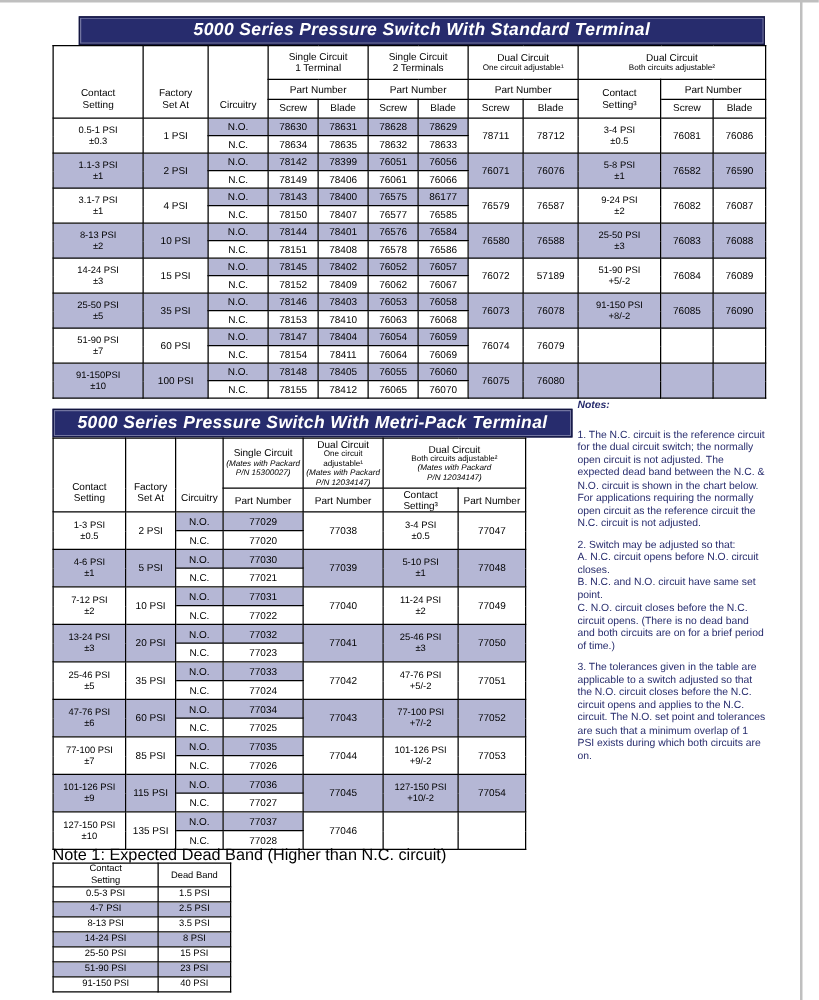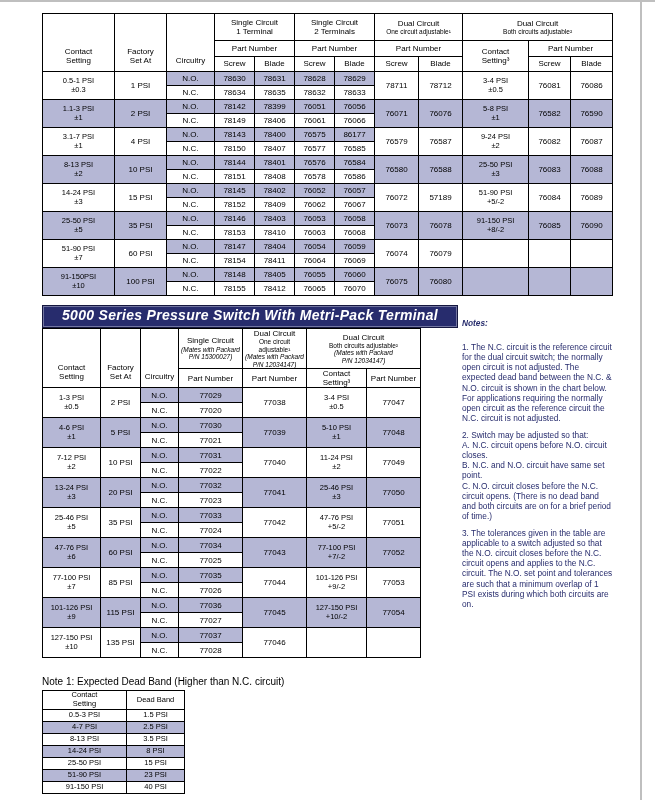--- a/index.html
+++ b/index.html
@@ -33,44 +33,45 @@
   .grp .mates{font-size:6.5px;font-style:italic;white-space:pre-line;}
   .pn{height:15px;}
   .sb th{height:14px;text-align:center;}
   .vb{vertical-align:bottom;padding-bottom:6px;}
 
   .sec1{position:absolute;left:42px;top:13px;width:570px;}
   .t1-title{margin-left:21px;}
   #t1{width:570px;}
   #t1 td{height:13px;}
 
-  .sec2{position:absolute;left:42px;top:305px;width:570px;}
+  .sec2{position:absolute;left:42px;top:327px;width:570px;}
   .t2-title{width:414px;}
   #t2{width:378px;}
   #t2 td{height:14px;}
   .grp2{height:36px;}
   .pn2{height:18px;}
 
   .notes{position:absolute;left:462px;top:318px;width:152px;color:#272c6d;font-size:8.3px;line-height:1.22;text-align:left;}
   .notes .heading{font-weight:bold;font-style:italic;margin-bottom:14px;}
   .notes .item{white-space:pre-line;margin-bottom:7px;}
 
-  .caption{position:absolute;left:42px;top:676px;font-size:10px;color:#000;}
+  .caption{position:absolute;left:42px;top:676px;font-size:13px;color:#000;}
   .sec3{position:absolute;left:42px;top:690px;}
   #t3{width:142px;}
   #t3 th{height:18px;font-size:7.5px;}
   #t3 td{height:11px;font-size:7.5px;}
 </style>
 </head>
 <body>
 
 <div class="edge-top"></div>
 <div class="edge-right"></div>
 
 <div class="sec1">
+  <div class="title-bar t1-title">5000 Series Pressure Switch With Standard Terminal</div>
   <table id="t1">
     <colgroup>
       <col style="width:72px">
         <col style="width:52px">
         <col style="width:48px">
       <col style="width:40px">
         <col style="width:40px">
         <col style="width:40px">
         <col style="width:40px">
       <col style="width:44px">

